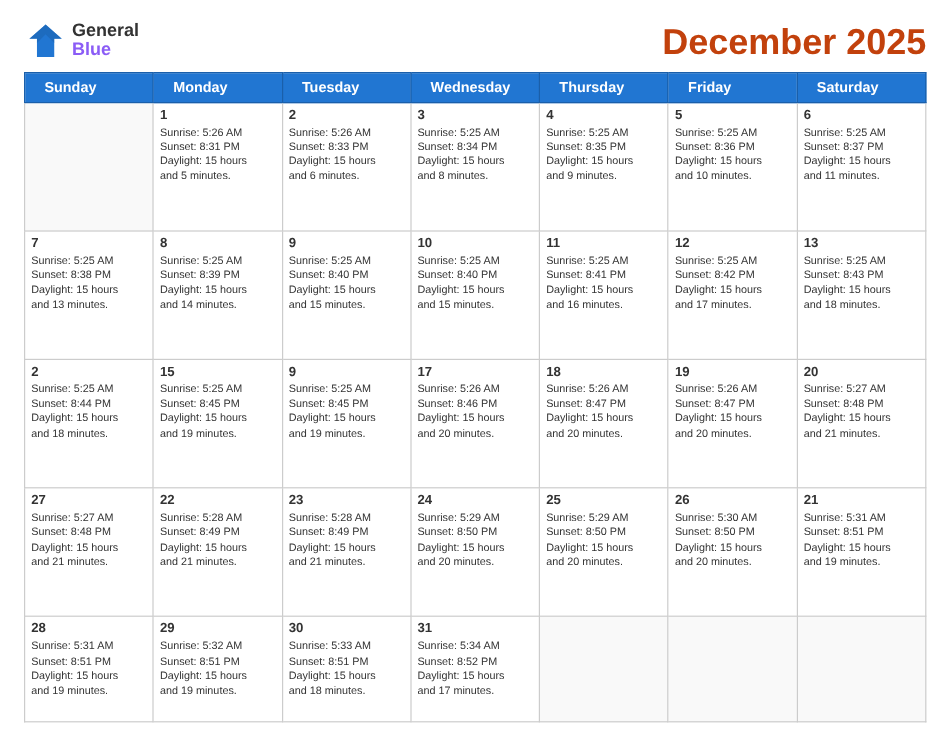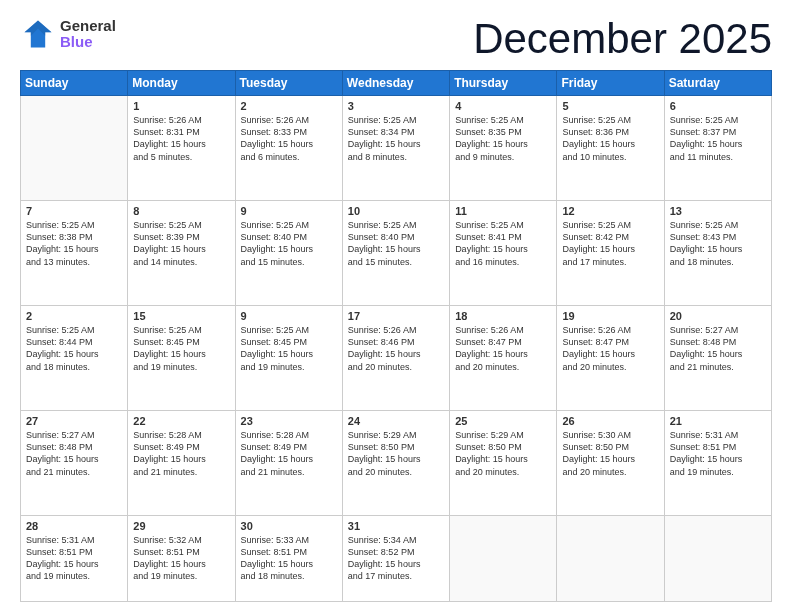--- a/index.html
+++ b/index.html
@@ -13,21 +13,21 @@
     .page {
       width: 792px;
       height: 612px;
       padding: 16px 20px 10px 20px;
       display: flex;
       flex-direction: column;
     }
     .header {
       display: flex;
       justify-content: space-between;
-      align-items: flex-start;
+      align-items: flex-end;
       margin-bottom: 8px;
     }
     .logo {
       display: flex;
       align-items: center;
       gap: 4px;
     }
     .logo-text {
       display: flex;
       flex-direction: column;
@@ -44,42 +44,42 @@
       color: #8b5cf6;
     }
     .logo-icon {
       width: 36px;
       height: 36px;
     }
     .title-block {
       text-align: right;
     }
     .month-title {
-      font-size: 42px;
-      font-weight: normal;
-      color: #0f172a;
+      font-size: 30px;
+      font-weight: bold;
+      color: #c2410c;
       line-height: 1.1;
     }
     .location {
       font-size: 13px;
       color: #555;
     }
     .calendar {
       flex: 1;
       border: 1px solid #ccc;
       border-collapse: collapse;
       width: 100%;
       table-layout: fixed;
     }
     .calendar th {
       background: #2176d2;
       color: #fff;
       font-size: 12px;
       font-weight: bold;
-      padding: 5px 4px;
+      padding: 5px 16px;
       text-align: left;
       border: 1px solid #1a5faa;
     }
     .calendar td {
       border: 1px solid #ccc;
       vertical-align: top;
       padding: 4px 5px;
       font-size: 9.5px;
       color: #333;
       height: 88px;

